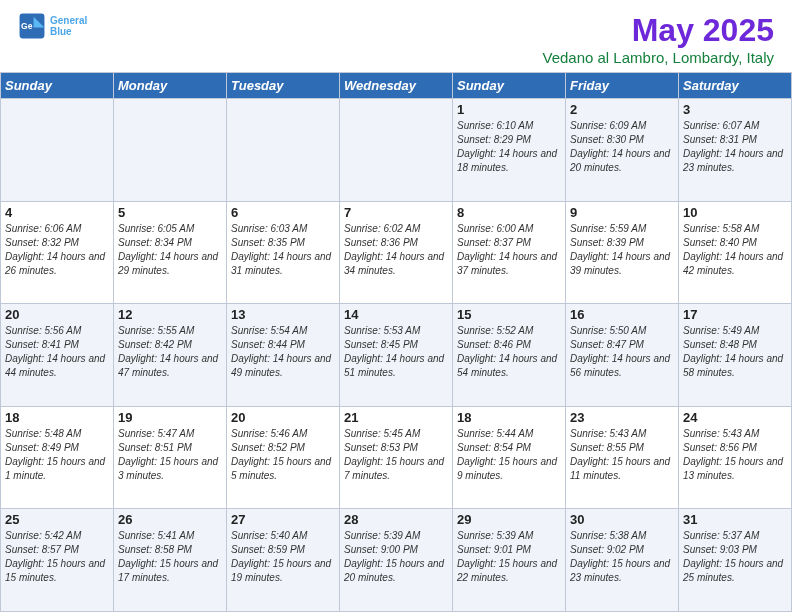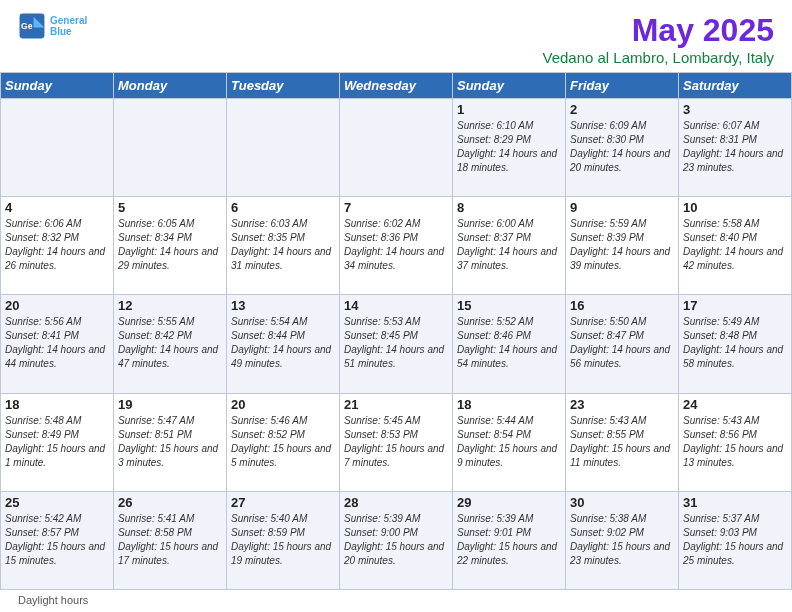--- a/index.html
+++ b/index.html
@@ -279,16 +279,13 @@
             <div class="day-detail">Sunrise: 5:38 AM<br>Sunset: 9:02 PM<br>Daylight: 15 hours and 23 minutes.</div>
           </td>
           <td>
             <span class="day-num">31</span>
             <div class="day-detail">Sunrise: 5:37 AM<br>Sunset: 9:03 PM<br>Daylight: 15 hours and 25 minutes.</div>
           </td>
         </tr>
       </tbody>
   </table>
 
-  <div class="footer-note">
-    <span>Daylight hours</span>
-  </div>
 </div>
 
 </body></html>

